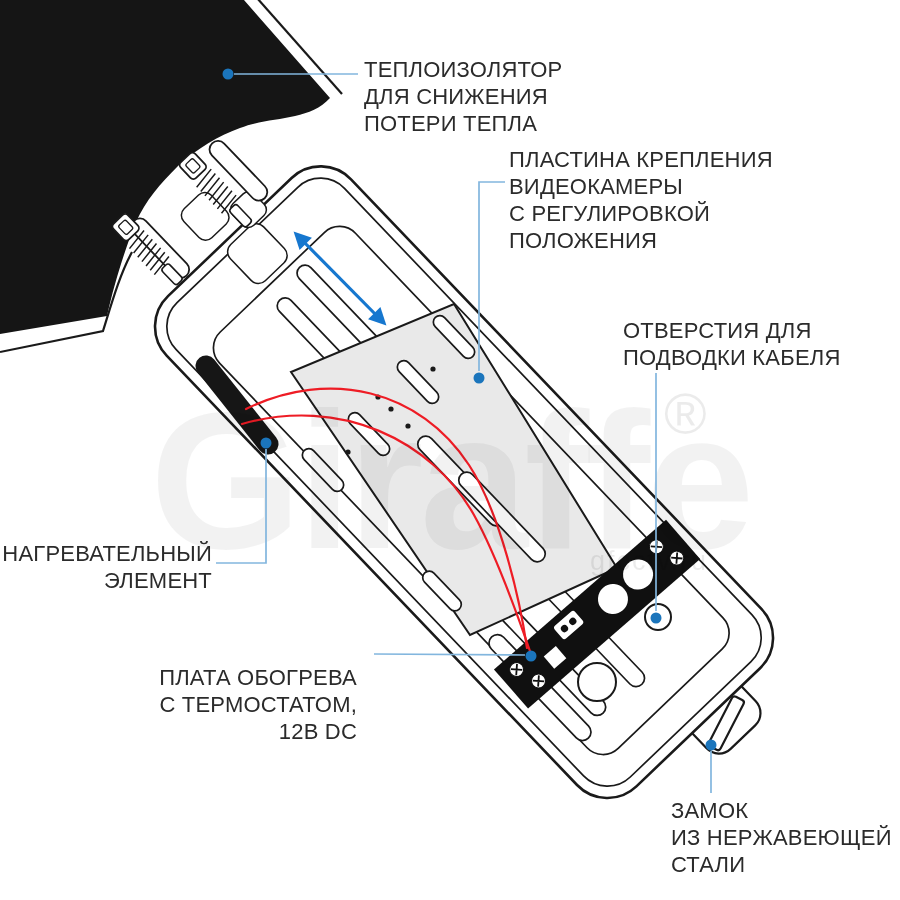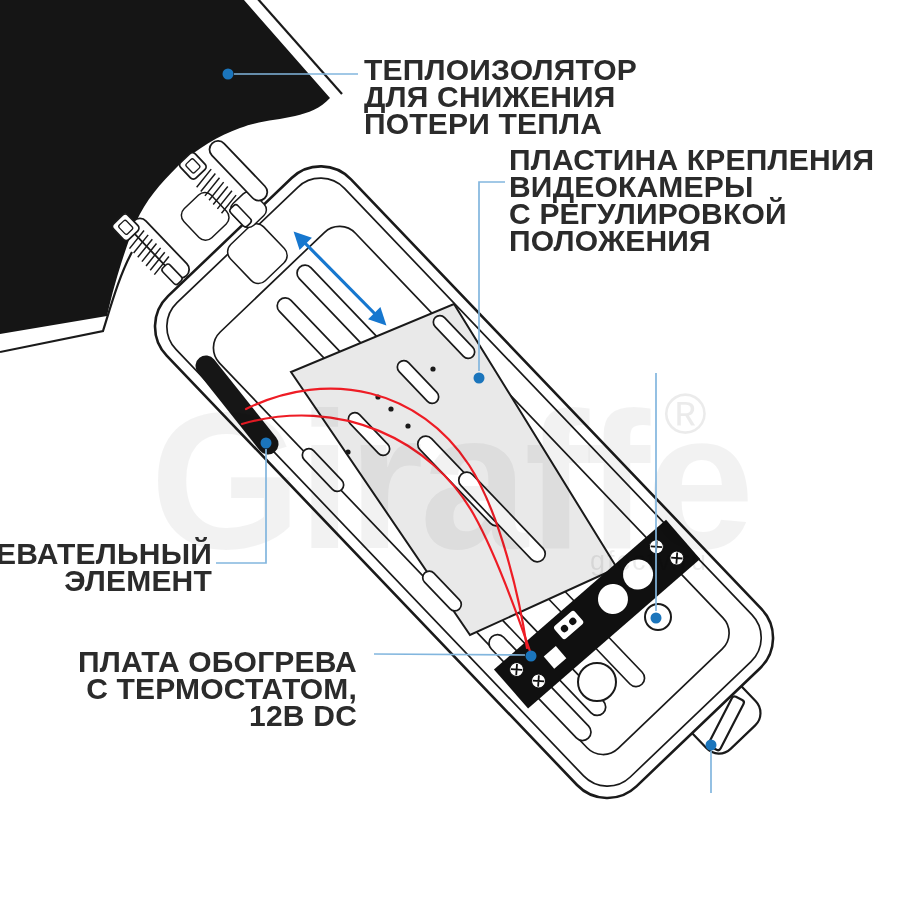--- a/index.html
+++ b/index.html
@@ -1,19 +1,19 @@
 <!DOCTYPE html>
 <html><head>
 <meta charset="utf-8">
 <style>
   html,body{margin:0;padding:0;background:#fff;}
   .page{position:relative;width:900px;height:900px;background:#fff;overflow:hidden;
         font-family:"Liberation Sans","DejaVu Sans",sans-serif;}
   .page svg{position:absolute;left:0;top:0;}
-  .label{position:absolute;font-weight:700;font-size:30px;line-height:27px;color:#2b2b2b;
+  .label{position:absolute;font-weight:400;font-size:22px;line-height:27px;color:#2b2b2b;
          white-space:pre-line;letter-spacing:.2px;}
   .label.right{text-align:right;}
 </style>
 </head>
 <body>
 
 <div class="page">
 <svg width="900" height="900" viewBox="0 0 900 900">
   <defs>
     <marker id="ah" viewBox="0 0 12 12" refX="9" refY="6" markerWidth="6.5" markerHeight="6.5" orient="auto-start-reverse">
@@ -149,18 +149,23 @@
   </g>
 </svg>
 
 <div class="label" style="left:364px;top:56px">ТЕПЛОИЗОЛЯТОР
 ДЛЯ СНИЖЕНИЯ
 ПОТЕРИ ТЕПЛА</div>
 <div class="label" style="left:509px;top:146px">ПЛАСТИНА КРЕПЛЕНИЯ
 ВИДЕОКАМЕРЫ
 С РЕГУЛИРОВКОЙ
 ПОЛОЖЕНИЯ</div>
+<div class="label" style="left:623px;top:317px">ОТВЕРСТИЯ ДЛЯ
+ПОДВОДКИ КАБЕЛЯ</div>
 <div class="label right" style="right:688px;top:540px">НАГРЕВАТЕЛЬНЫЙ
 ЭЛЕМЕНТ</div>
-<div class="label right" style="right:543px;top:648px">ПЛАТА ОБОГРЕВА
+<div class="label right" style="right:543px;top:664px">ПЛАТА ОБОГРЕВА
 С ТЕРМОСТАТОМ,
 12В DC</div>
+<div class="label" style="left:671px;top:797px">ЗАМОК
+ИЗ НЕРЖАВЕЮЩЕЙ
+СТАЛИ</div>
 </div>
 
 </body></html>

